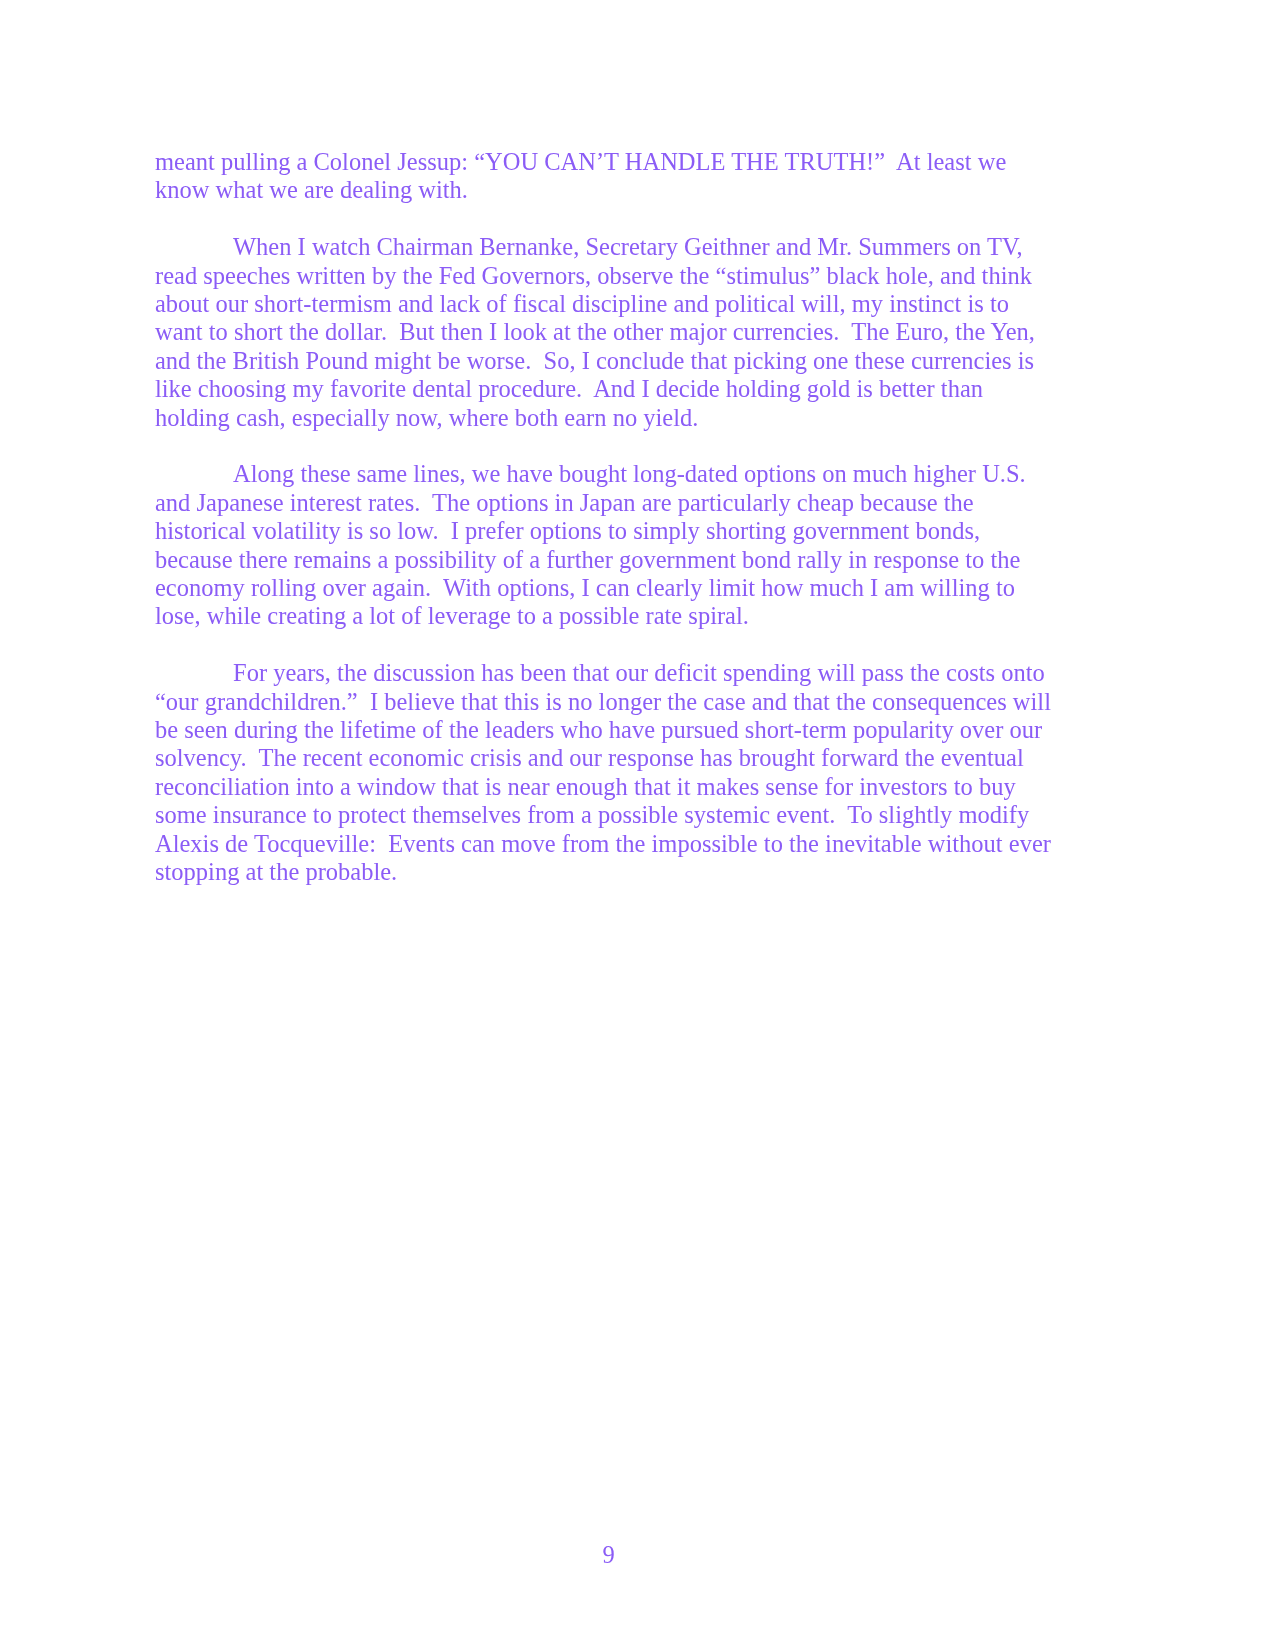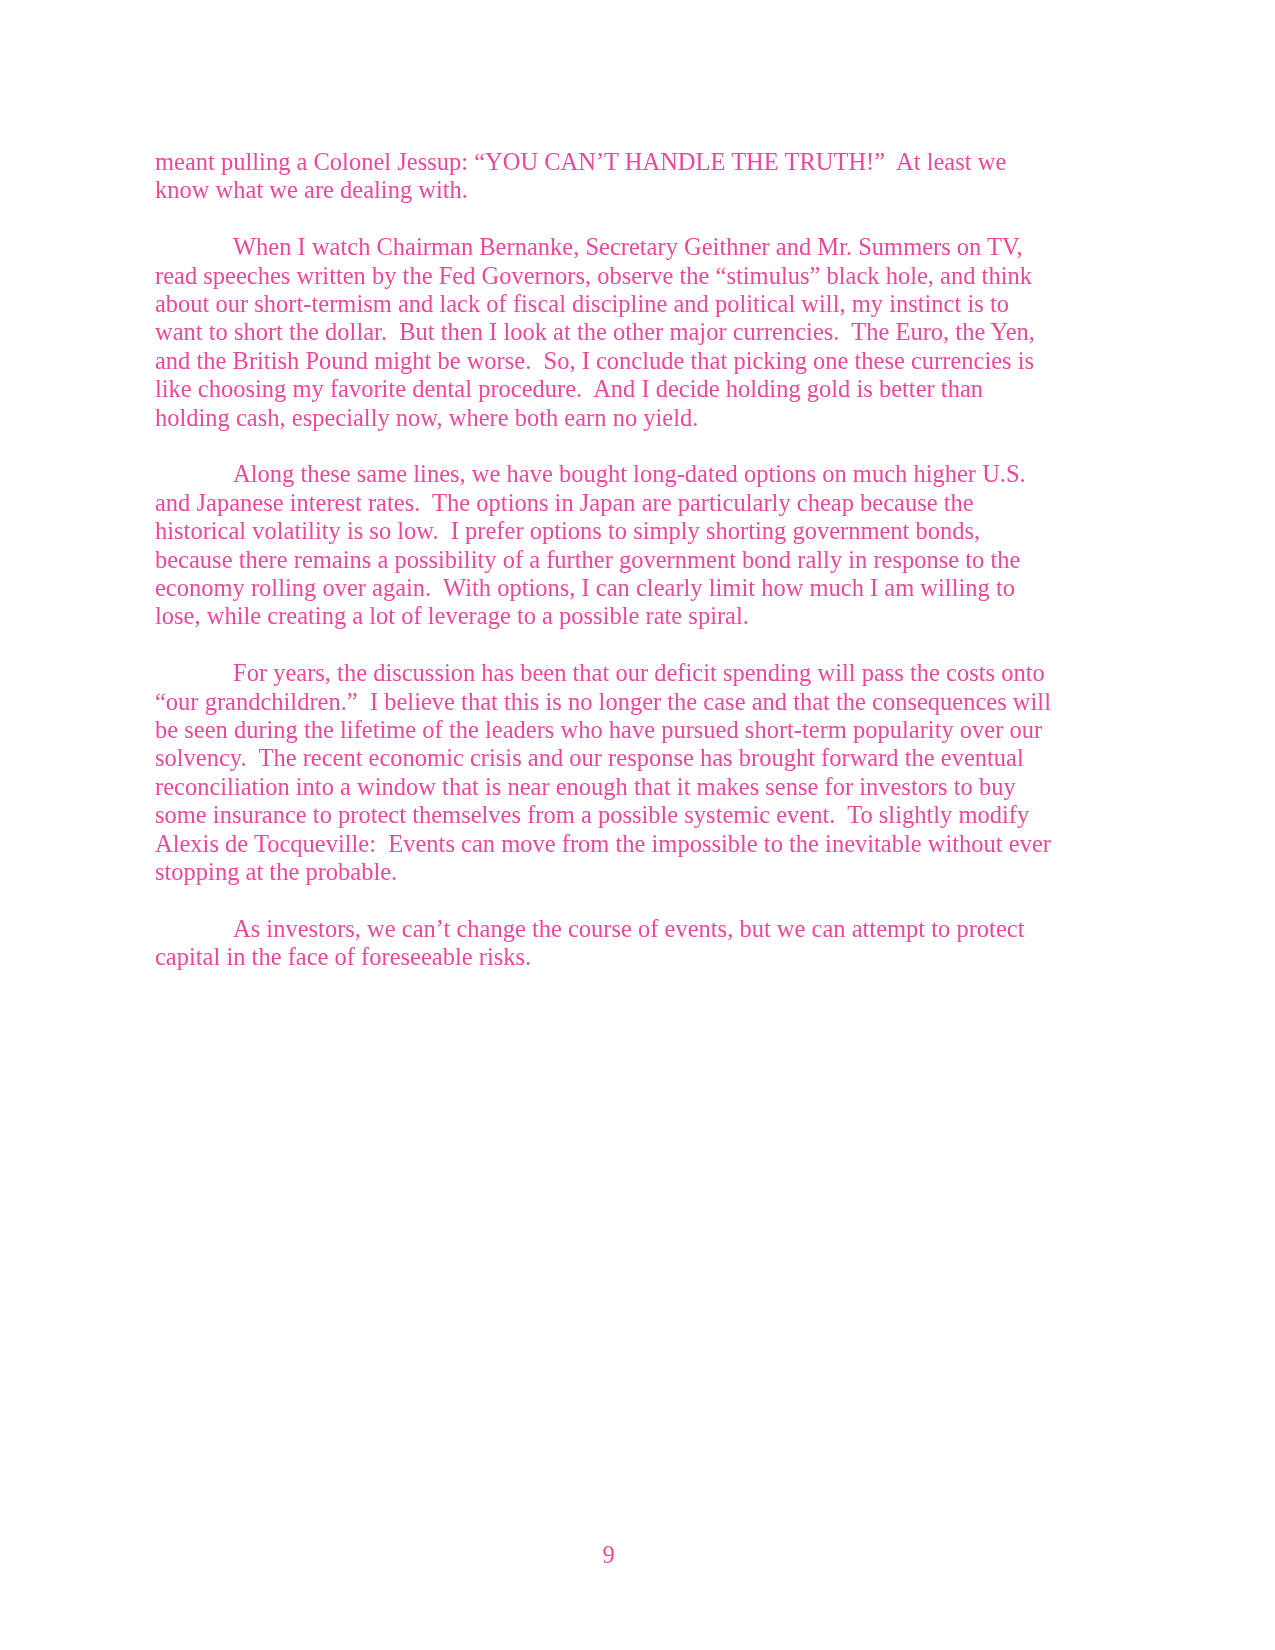--- a/index.html
+++ b/index.html
@@ -7,21 +7,21 @@
     padding: 0;
     background: #ffffff;
   }
   .sheet {
     position: relative;
     width: 1275px;
     height: 1650px;
     background: #ffffff;
     overflow: hidden;
     font-family: "Liberation Serif", "DejaVu Serif", serif;
-    color: #ec4899;
+    color: #8b5cf6;
   }
   .text-body {
     position: absolute;
     left: 155px;
     top: 148px;
     width: 907px;
     font-size: 24.5px;
     line-height: 28.4px;
     text-align: left;
   }
@@ -45,16 +45,15 @@
 </head>
 <body>
 
 <div class="sheet">
   <div class="text-body">
 
   <p class="">meant pulling a Colonel Jessup: “YOU CAN’T HANDLE THE TRUTH!”  At least we know what we are dealing with.</p>
       <p class="indented">When I watch Chairman Bernanke, Secretary Geithner and Mr. Summers on TV, read speeches written by the Fed Governors, observe the “stimulus” black hole, and think about our short-termism and lack of fiscal discipline and political will, my instinct is to want to short the dollar.  But then I look at the other major currencies.  The Euro, the Yen, and the British Pound might be worse.  So, I conclude that picking one these currencies is like choosing my favorite dental procedure.  And I decide holding gold is better than holding cash, especially now, where both earn no yield.</p>
       <p class="indented">Along these same lines, we have bought long-dated options on much higher U.S. and Japanese interest rates.  The options in Japan are particularly cheap because the historical volatility is so low.  I prefer options to simply shorting government bonds, because there remains a possibility of a further government bond rally in response to the economy rolling over again.  With options, I can clearly limit how much I am willing to lose, while creating a lot of leverage to a possible rate spiral.</p>
       <p class="indented">For years, the discussion has been that our deficit spending will pass the costs onto “our grandchildren.”  I believe that this is no longer the case and that the consequences will be seen during the lifetime of the leaders who have pursued short-term popularity over our solvency.  The recent economic crisis and our response has brought forward the eventual reconciliation into a window that is near enough that it makes sense for investors to buy some insurance to protect themselves from a possible systemic event.  To slightly modify Alexis de Tocqueville:  Events can move from the impossible to the inevitable without ever stopping at the probable.</p>
-      <p class="indented">As investors, we can’t change the course of events, but we can attempt to protect capital in the face of foreseeable risks.</p>
     </div>
   <div class="page-footer">9</div>
 </div>
 
 </body></html>

